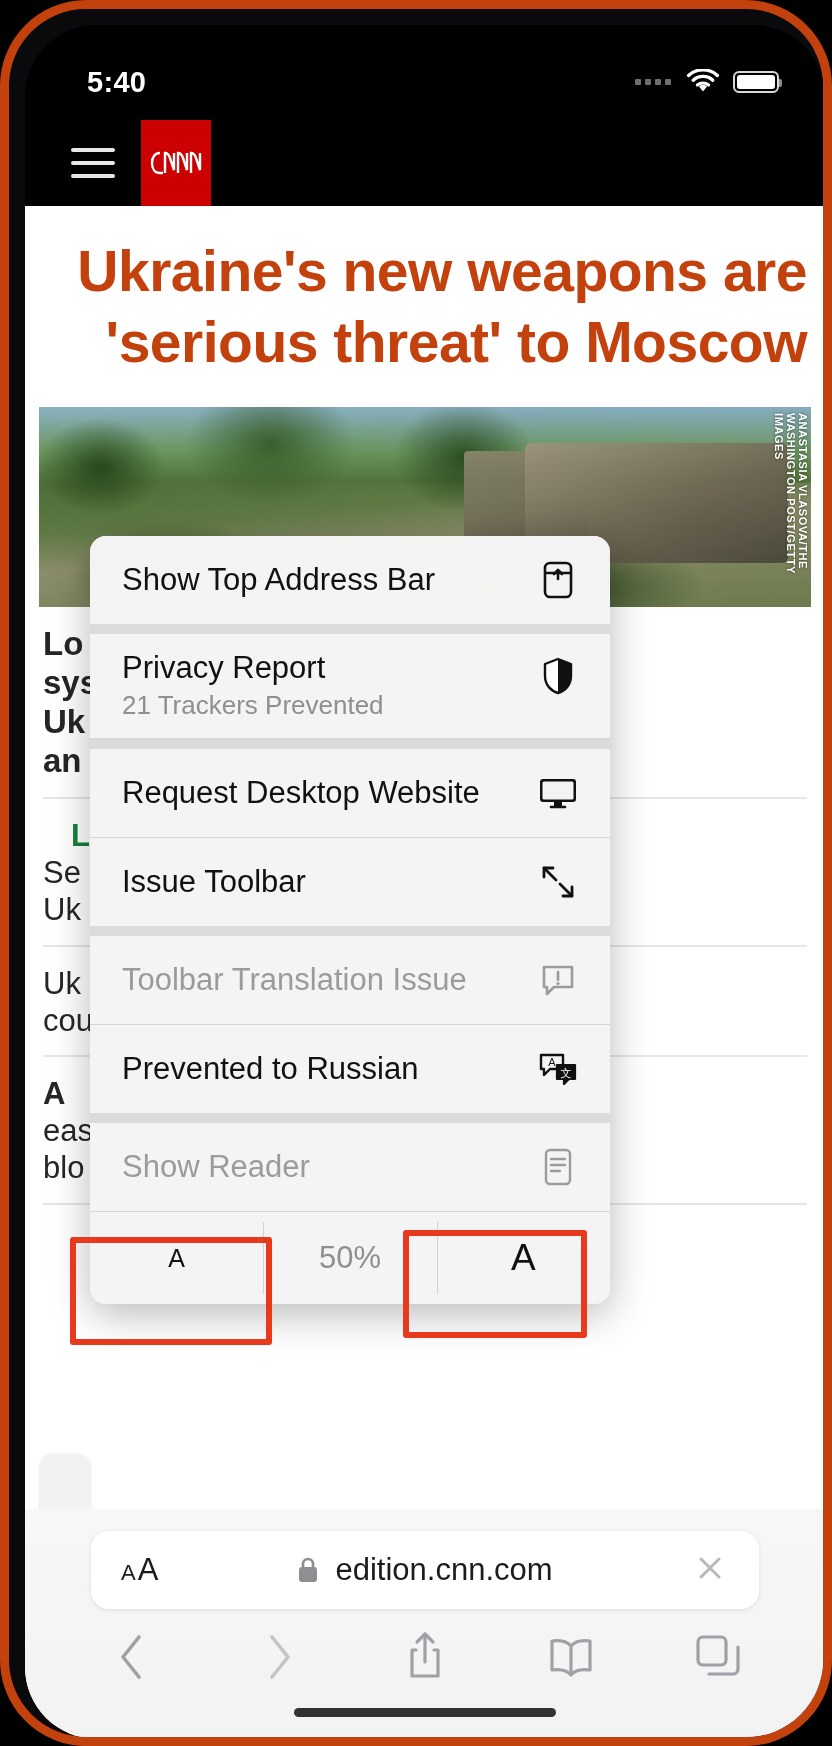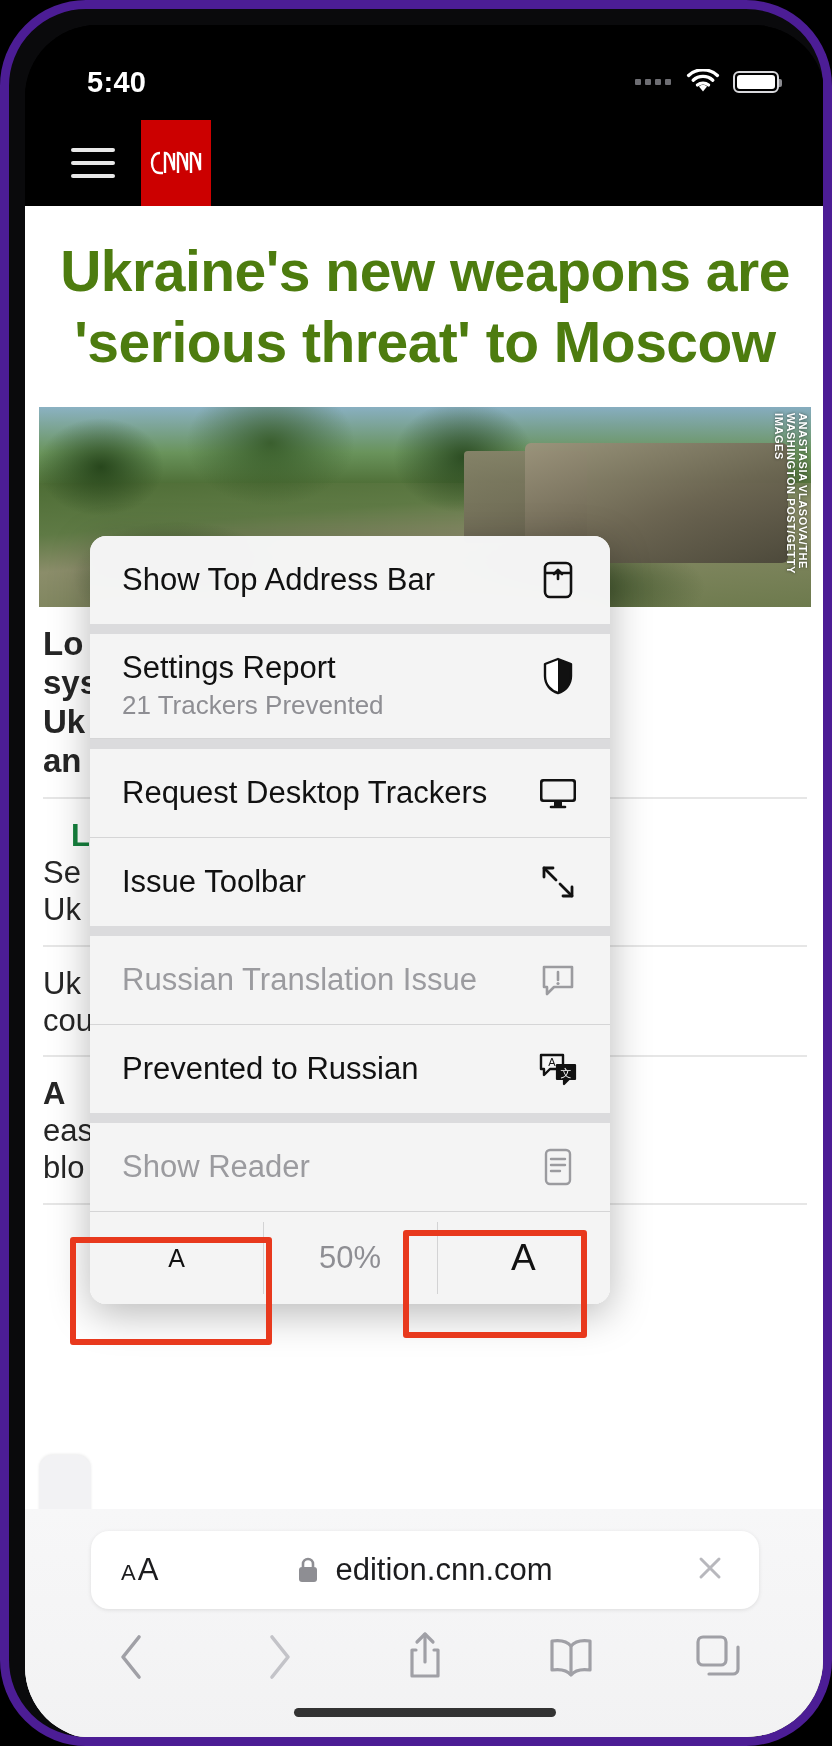--- a/index.html
+++ b/index.html
@@ -2,21 +2,21 @@
 <html><head>
 <meta charset="utf-8">
 <style>
   html,body{margin:0;padding:0;background:#000;}
   body{width:832px;height:1746px;font-family:"Liberation Sans",sans-serif;overflow:hidden;}
 
   
   #phone-frame{
     position:absolute; left:0; top:0; width:832px; height:1746px;
     background:#0a0a0c; border-radius:86px;
-    box-sizing:border-box; border:9px solid #4c1d95;
+    box-sizing:border-box; border:9px solid #c2410c;
     overflow:hidden;
   }
   #screen{
     position:absolute; left:16px; top:16px; width:800px; height:1714px;
     background:#000; border-radius:72px; overflow:hidden;
   }
 
   
   #status-bar{
     position:absolute; left:0; top:0; width:800px; height:95px;
@@ -55,22 +55,22 @@
     position:absolute; left:116px; top:0; width:70px; height:86px; background:#cc0000;
     display:flex;align-items:center;justify-content:center;
   }
 
   
   #page{
     position:absolute; left:0; top:181px; width:800px; height:1533px;
     background:#fff; overflow:hidden;
   }
   #headline{
-    margin:30px 18px 0 18px; text-align:center;
-    font-size:57px; line-height:1.24; font-weight:700; color:#4d7c0f;
+    margin:30px 18px 0 18px; text-align:right;
+    font-size:57px; line-height:1.24; font-weight:700; color:#c2410c;
     letter-spacing:-0.5px;
   }
   #hero{
     position:relative; margin:30px 14px 0 14px; height:200px; overflow:hidden;
     background:linear-gradient(175deg,#6f8f4a 0%,#4b6b33 25%,#5f7a45 48%,#8b8d6a 62%,#6d7a4d 100%);
   }
   #hero .sky{position:absolute;left:0;top:0;width:100%;height:38%;
     background:linear-gradient(180deg,#90b8d8 0%,#6e9a62 60%,#4f7038 100%);opacity:.85;}
   #hero .foliage{position:absolute;left:0;top:0;width:100%;height:100%;
     background:
@@ -256,40 +256,40 @@
               </svg>
         </span>
       </div>
     </div>
 
     <div class="menu-sep"></div>
 
     <div class="menu-group">
       <div class="menu-item two-line">
         <span class="labels">
-          <span>Settings Report</span>
+          <span>Privacy Report</span>
           <span class="sub">21 Trackers Prevented</span>
         </span>
         <span class="mi-icon">
           <svg width="32" height="38" viewBox="0 0 32 38">
                 <path d="M16 2l13 5v12c0 9-6 15-13 17-7-2-13-8-13-17V7l13-5z" fill="#111"></path>
                 <path d="M16 2v34c-7-2-13-8-13-17V7l13-5z" fill="#fff"></path>
                 <path d="M16 2l13 5v12c0 9-6 15-13 17-7-2-13-8-13-17V7l13-5z" fill="none" stroke="#111" stroke-width="2.4" stroke-linejoin="round"></path>
               </svg>
         </span>
       </div>
       <div class="hairline"></div>
     </div>
 
     <div class="menu-sep"></div>
 
     <div class="menu-group">
       <div class="menu-item">
         <span class="labels">
-              <span>Request Desktop Trackers</span>
+              <span>Request Desktop Website</span>
             </span>
         <span class="mi-icon">
           <svg width="40" height="34" viewBox="0 0 40 34">
                 <rect x="2" y="3" width="36" height="23" rx="3" fill="#111"></rect>
                 <rect x="4.5" y="5.5" width="31" height="18" rx="1.5" fill="#f3f3f3"></rect>
                 <path d="M16 26v5h8v-5" fill="#111"></path>
                 <path d="M13 31h14" stroke="#111" stroke-width="2.6" stroke-linecap="round"></path>
               </svg>
         </span>
       </div>
@@ -309,21 +309,21 @@
               </svg>
         </span>
       </div>
     </div>
 
     <div class="menu-sep"></div>
 
     <div class="menu-group">
       <div class="menu-item disabled">
         <span class="labels">
-              <span>Russian Translation Issue</span>
+              <span>Toolbar Translation Issue</span>
             </span>
         <span class="mi-icon">
           <svg width="36" height="34" viewBox="0 0 36 34">
                 <path d="M4 4h28v20H14l-7 7v-7H4z" fill="none" stroke="#9b9b9f" stroke-width="2.6" stroke-linejoin="round"></path>
                 <path d="M18 9v8" stroke="#9b9b9f" stroke-width="2.6" stroke-linecap="round"></path>
                 <circle cx="18" cy="20.5" r="1.6" fill="#9b9b9f"></circle>
               </svg>
         </span>
       </div>
       <div class="hairline"></div>

